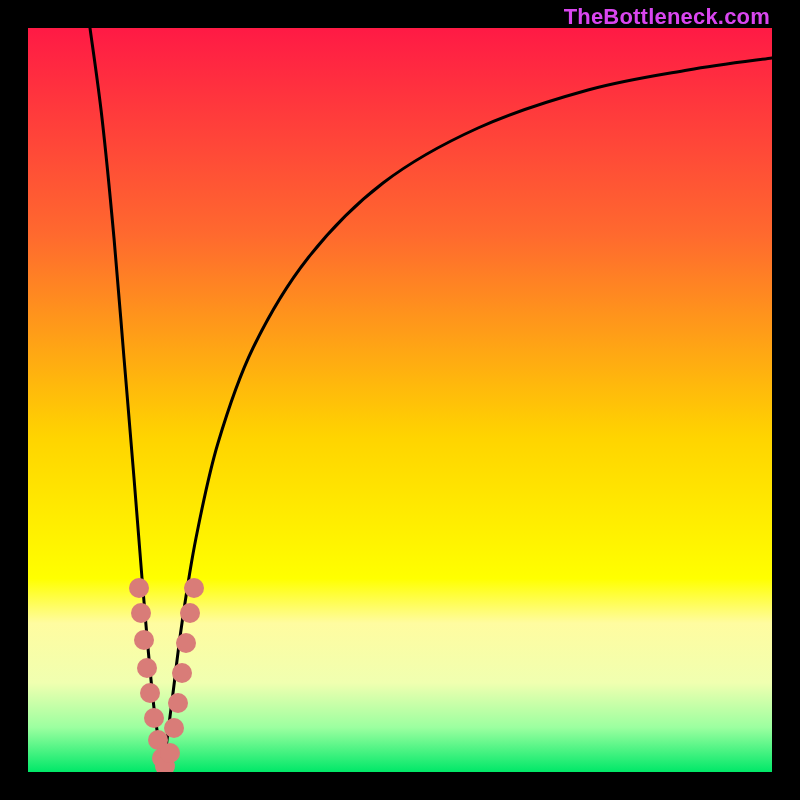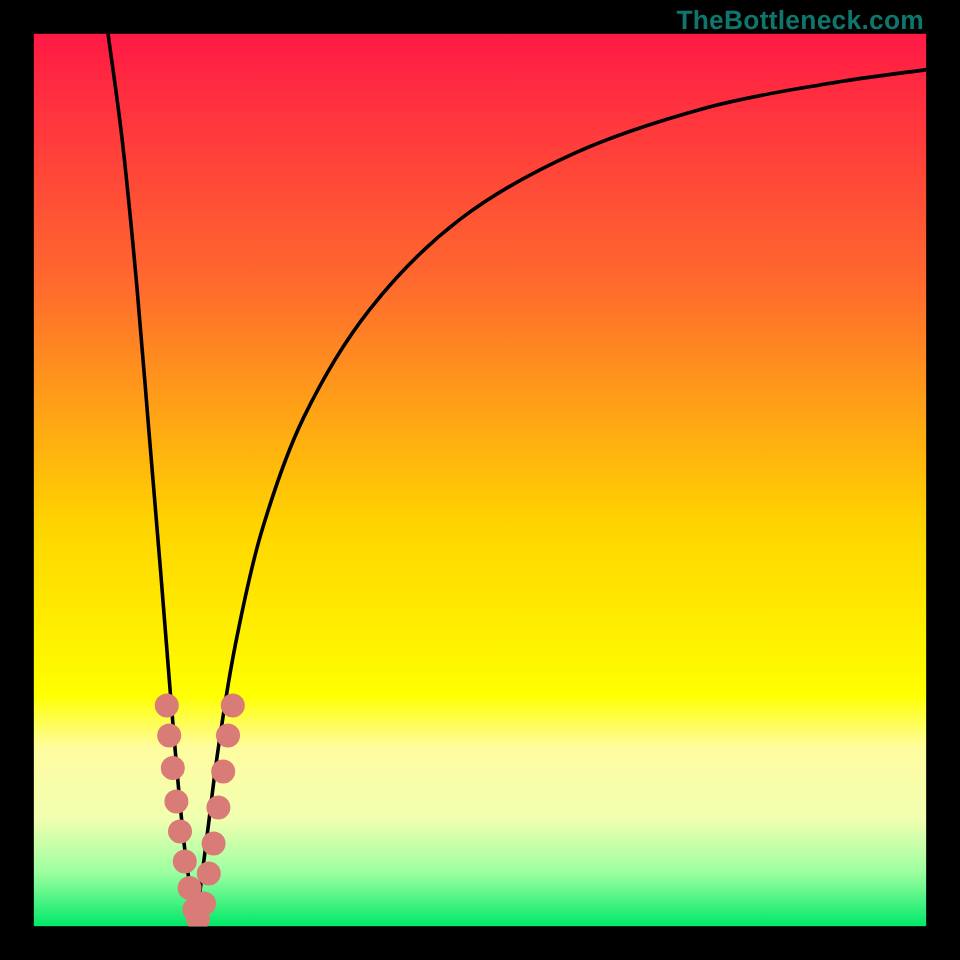--- a/index.html
+++ b/index.html
@@ -18,21 +18,21 @@
     height: 744px;
     background: #000;
   }
   .attribution {
     position: absolute;
     top: 4px;
     right: 30px;
     font-family: Arial, Helvetica, sans-serif;
     font-size: 22px;
     font-weight: bold;
-    color: #0f766e;
+    color: #d946ef;
     letter-spacing: 0.2px;
   }
   svg {
     display: block;
   }
 </style>
 </head>
 <body>
 
 <div class="frame">

